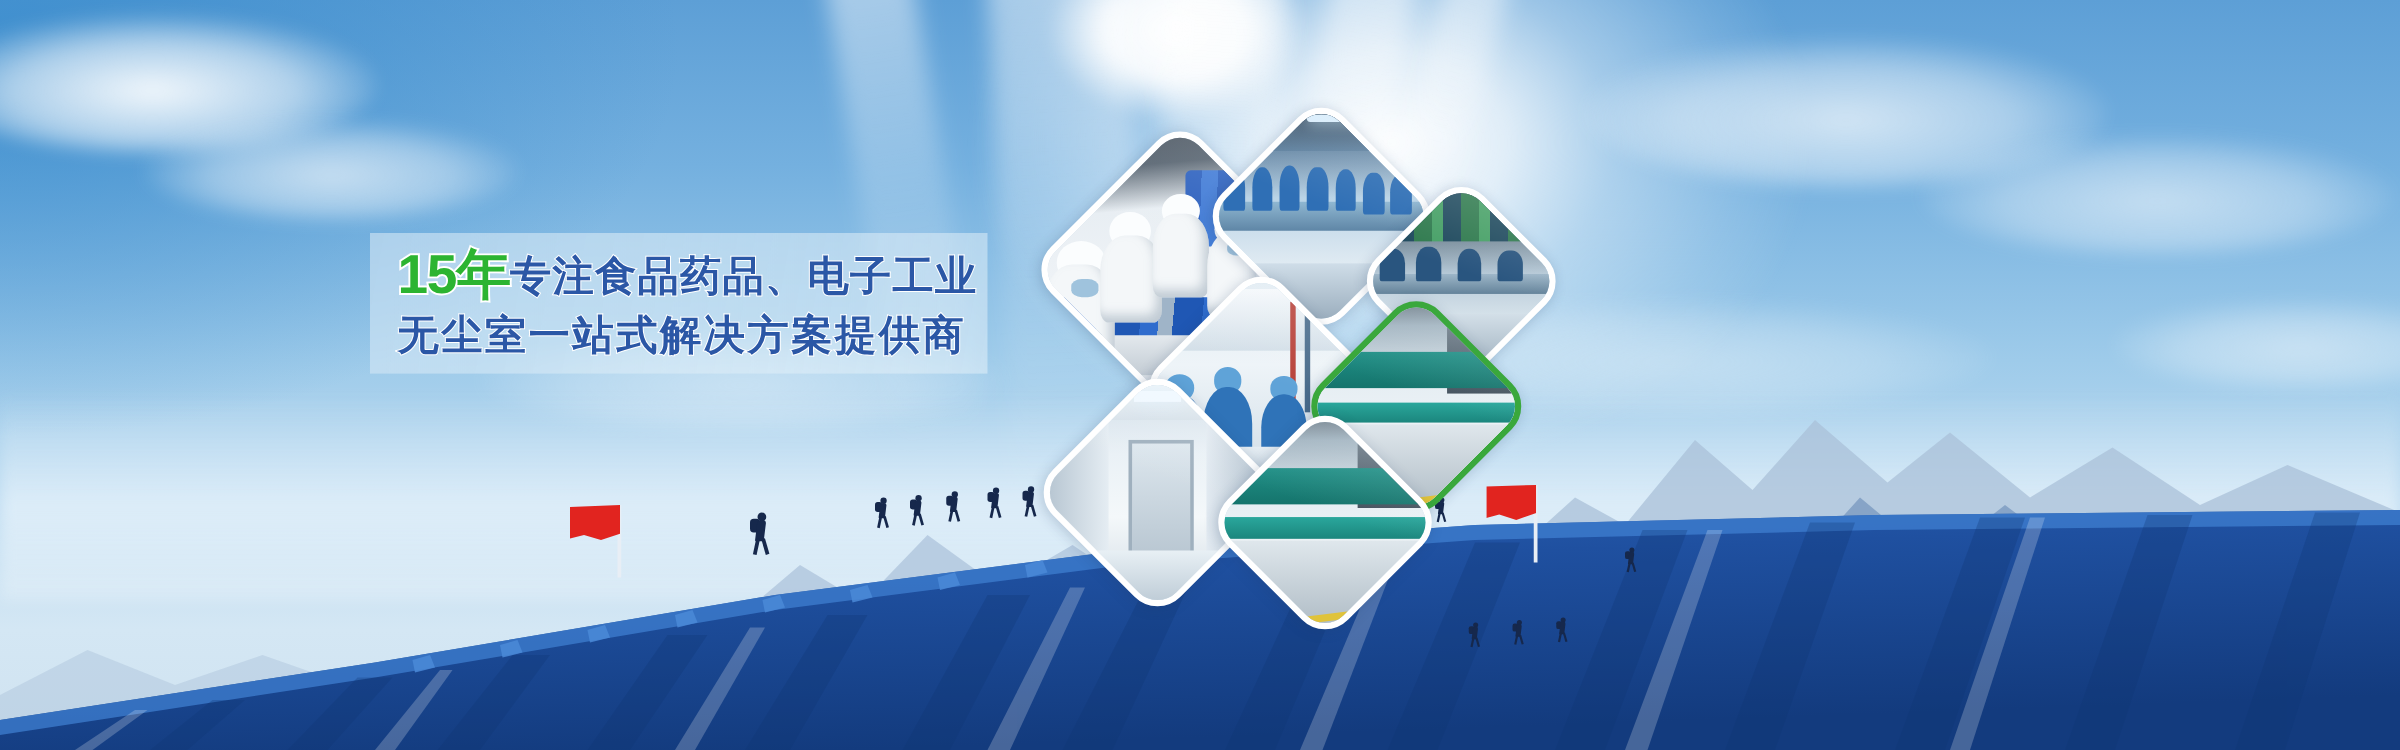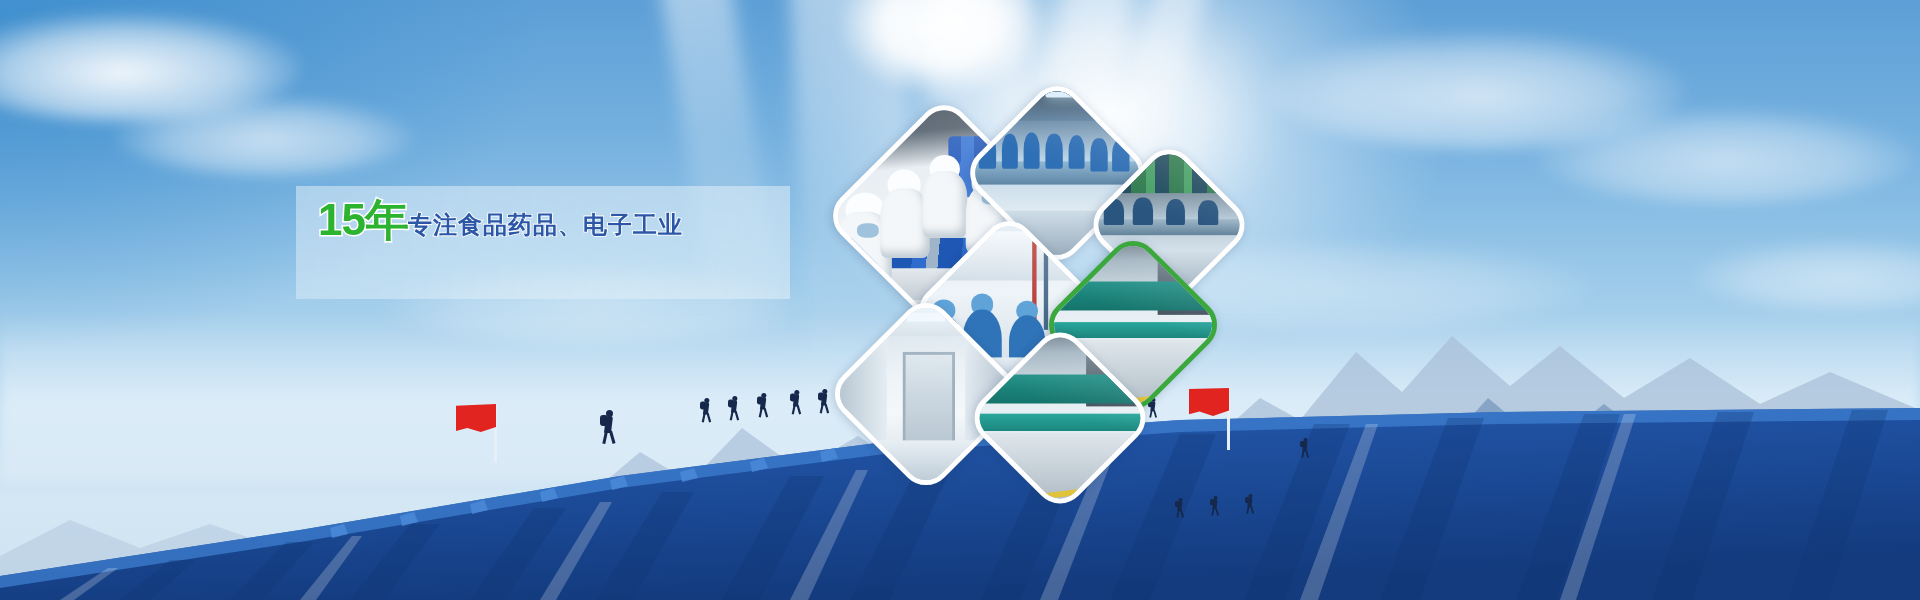--- a/index.html
+++ b/index.html
@@ -96,21 +96,21 @@
   }
   .line{display:block;height:48px;}
   .yrs{
     font-size:44px;font-weight:bold;color:#2cb431;
     letter-spacing:-1px;
     -webkit-text-stroke:3px #ffffff;
     paint-order:stroke fill;
     vertical-align:-2px;
   }
   .zh{
-    font-size:24px;font-weight:bold;color:#2b57a6;
+    font-size:33px;font-weight:bold;color:#2b57a6;
     letter-spacing:1px;
     -webkit-text-stroke:1.6px #ffffff;
     paint-order:stroke fill;
   }
   .line2 .zh{font-size:33px;letter-spacing:2px;}
 
   
   .collage{position:absolute;left:840px;top:92px;width:432px;height:370px;}
   .dia{
     position:absolute;
@@ -383,20 +383,23 @@
       <div class="body"></div>
       <div class="leg1"></div>
       <div class="leg2"></div>
   </div>
 
   <div class="text-panel"></div>
   <div class="headline">
     <span class="line line1">
       <span class="yrs">15年</span><span class="zh">专注食品药品、电子工业</span>
     </span>
+    <span class="line line2">
+      <span class="zh">无尘室一站式解决方案提供商</span>
+    </span>
   </div>
 
   <div class="collage">
 
     <div class="dia" style="left:18px;top:38px;width:162px;height:162px;">
       <div class="inner sc-a">
         <div class="blue-bins"></div>
         <div class="table"></div>
         <div class="trays"></div>
         <div class="hood" style="left:8%;top:40%;width:17%;height:15%;"></div>

